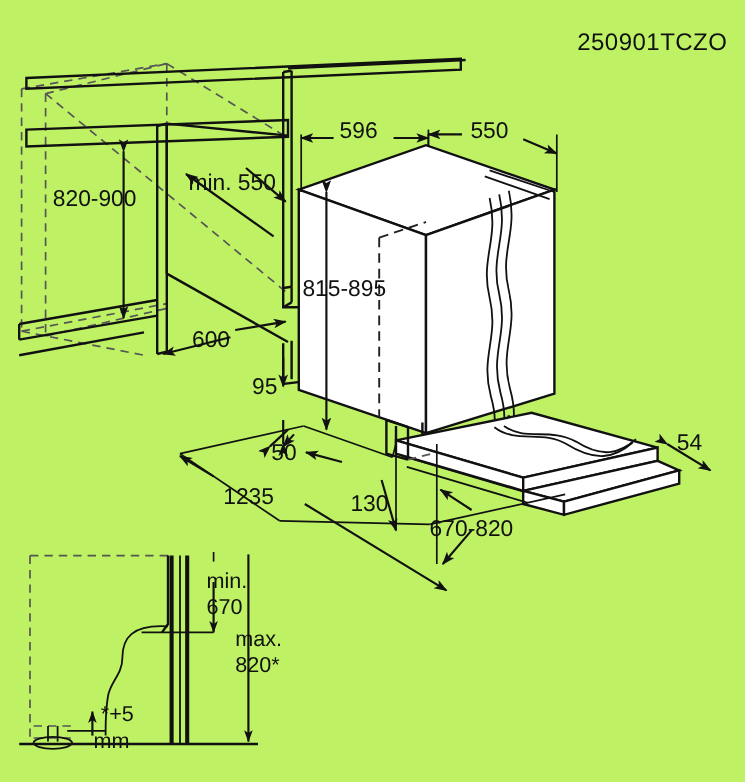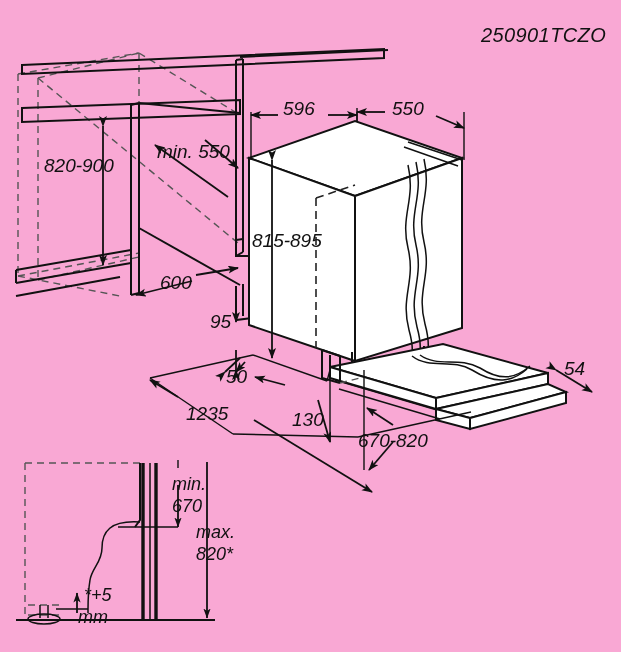--- a/index.html
+++ b/index.html
@@ -9,23 +9,22 @@
     background: #ffffff;
   }
   body {
     font-family: "Liberation Sans", sans-serif;
     color: #1a1a1a;
   }
   #page {
     position: relative;
     width: 621px;
     height: 652px;
-    background: #f9a8d4;
+    background: #bef264;
     overflow: hidden;
-    font-style: italic;
   }
   #drawing {
     position: absolute;
     left: 0;
     top: 0;
     width: 621px;
     height: 652px;
   }
   .dim-label {
     font-family: "Liberation Sans", sans-serif;

